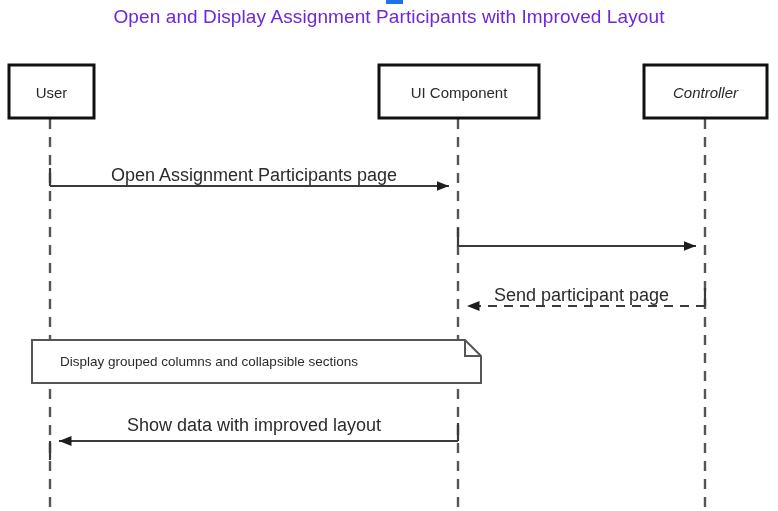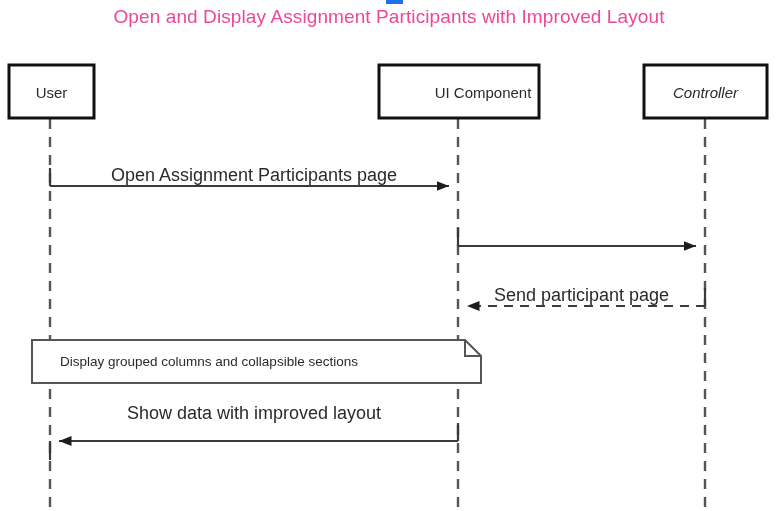--- a/index.html
+++ b/index.html
@@ -29,21 +29,21 @@
   }
   .dgm-title {
     position: absolute;
     left: 0;
     top: 6px;
     width: 778px;
     text-align: center;
     font-size: 19px;
     font-weight: 400;
     letter-spacing: 0.1px;
-    color: #ec4899;
+    color: #6d28d9;
     white-space: nowrap;
   }
   .lifeline-label {
     position: absolute;
     text-align: center;
     font-size: 15px;
     color: #2a2a2a;
     white-space: nowrap;
     line-height: 1;
   }
@@ -120,22 +120,22 @@
     </g>
 
     <g>
       <line x1="458" y1="441" x2="59" y2="441" stroke="#3a3a3a" stroke-width="2.2" marker-end="url(#arrow-left)"></line>
       <line x1="458" y1="423" x2="458" y2="441" stroke="#3a3a3a" stroke-width="2.2"></line>
       <line x1="50" y1="441" x2="50" y2="460" stroke="#3a3a3a" stroke-width="2.2"></line>
     </g>
   </svg>
 
   <div class="lifeline-label" style="left:9px; top:85px; width:85px;">User</div>
-  <div class="lifeline-label" style="left:379px; top:85px; width:160px;padding-left:24px;">UI Component</div>
+  <div class="lifeline-label" style="left:379px; top:85px; width:160px;">UI Component</div>
   <div class="lifeline-label" style="left:644px; top:85px; width:123px;font-style:italic;">Controller</div>
 
   <div class="msg-label" style="left:50px; top:166px; width:408px;">Open Assignment Participants page</div>
   <div class="msg-label" style="left:458px; top:286px; width:247px;">Send participant page</div>
-  <div class="msg-label" style="left:50px; top:404px; width:408px;">Show data with improved layout</div>
+  <div class="msg-label" style="left:50px; top:416px; width:408px;">Show data with improved layout</div>
 
   <div class="note-label" style="left:60px; top:355px;">Display grouped columns and collapsible sections</div>
 
 </div>
 
 </body></html>

